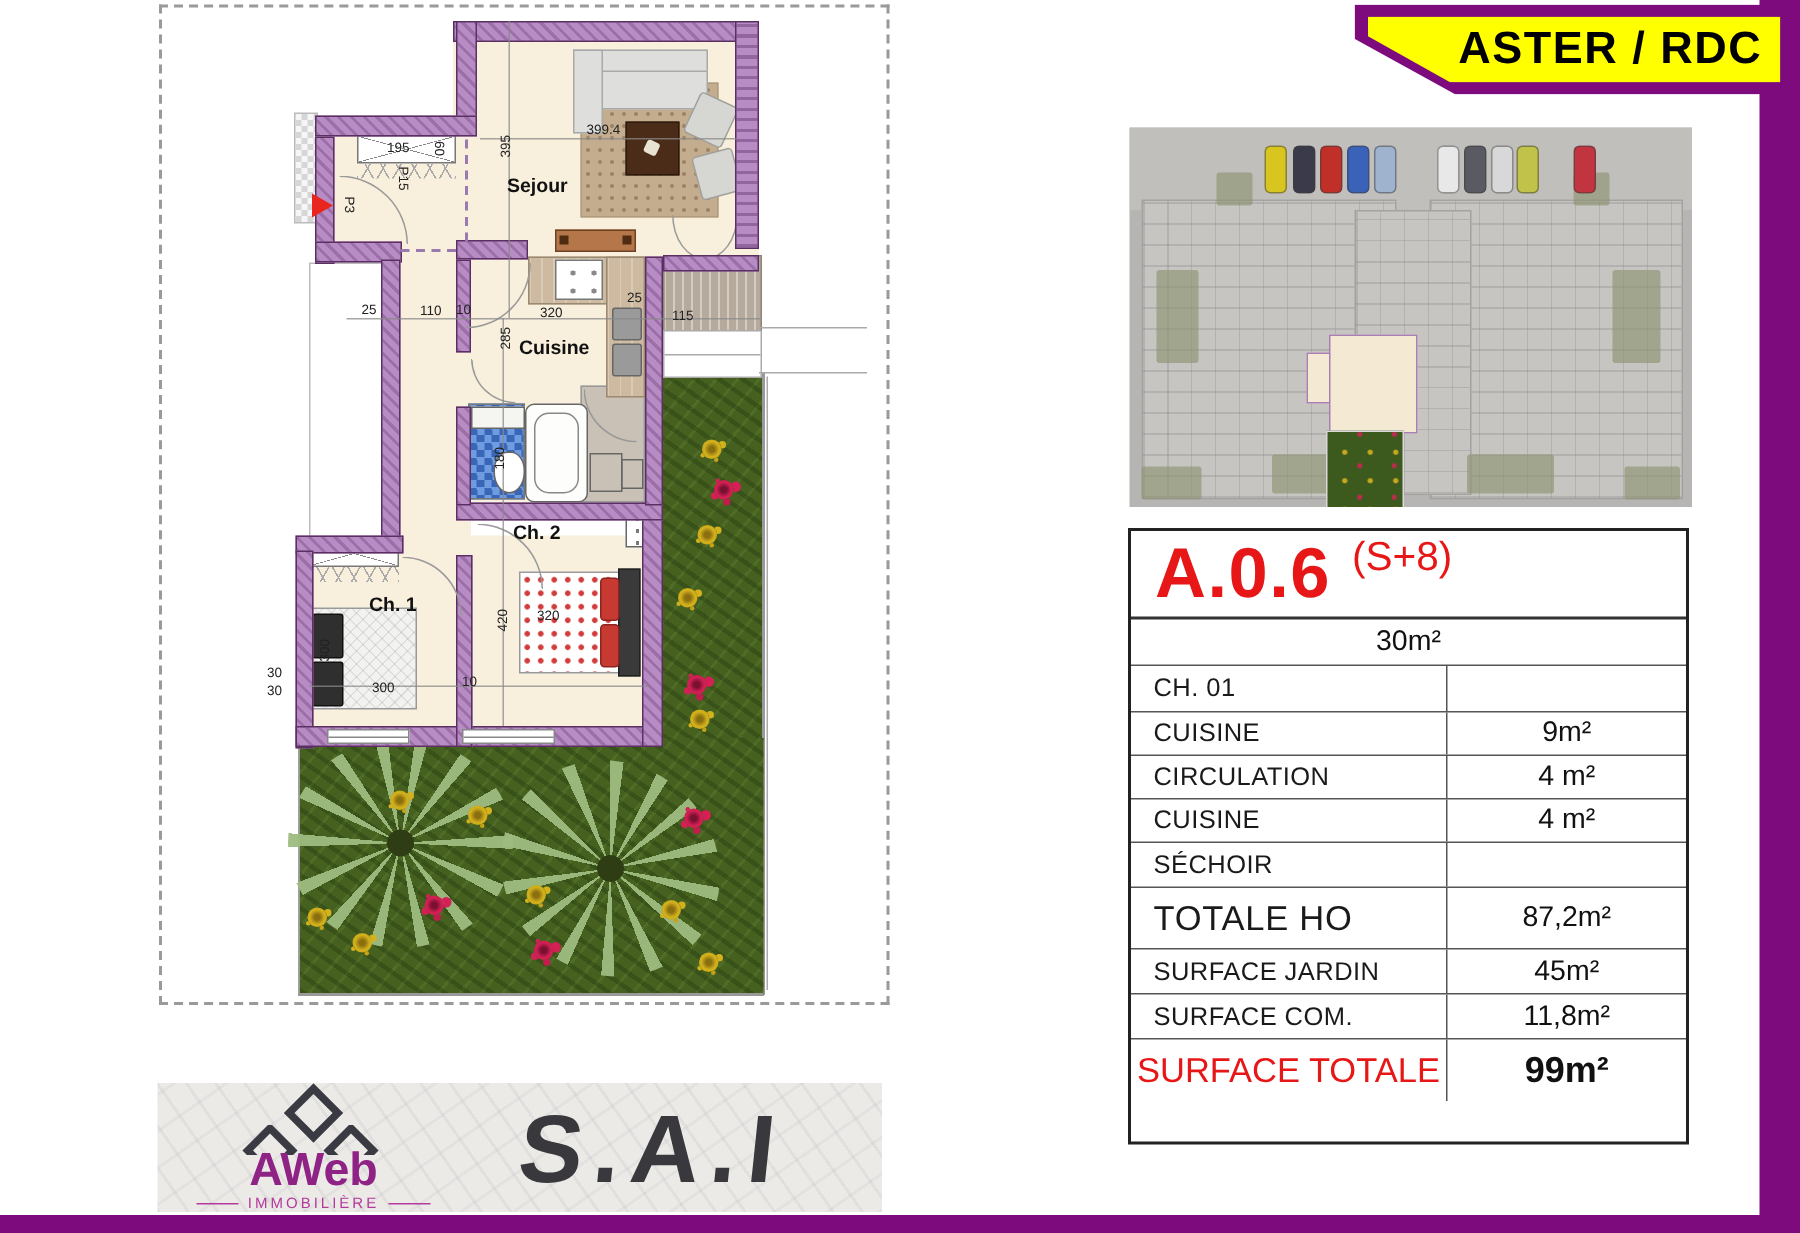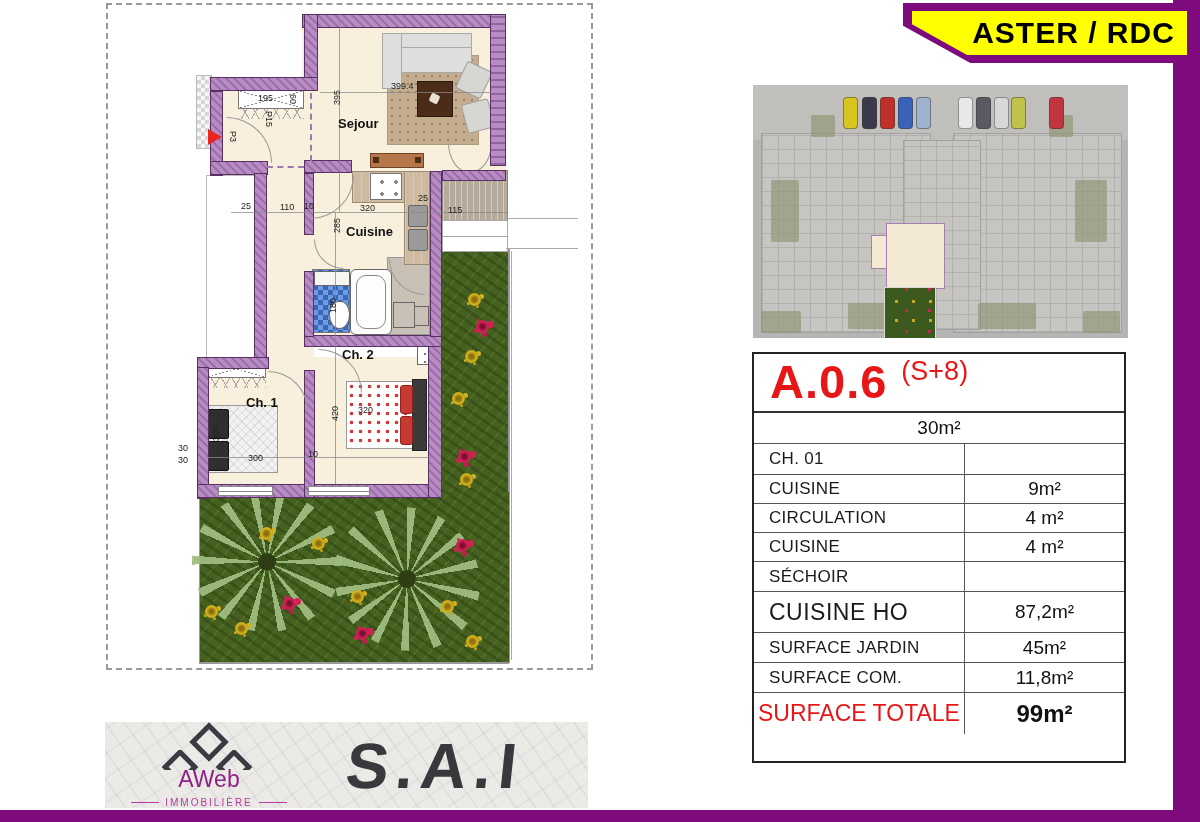--- a/index.html
+++ b/index.html
@@ -148,21 +148,21 @@
   .res-suf{font-size:18px;color:#111;}
 
   
   .footer{position:absolute;left:105px;top:722px;width:483px;height:86px;background:#eceae7;overflow:hidden;
      background-image:repeating-linear-gradient(55deg,rgba(120,120,135,.09) 0 2px,transparent 2px 16px),
                       repeating-linear-gradient(-35deg,rgba(120,120,135,.07) 0 2px,transparent 2px 20px);}
   .aweb{position:absolute;left:14px;top:2px;width:180px;height:84px;}
   .dia{position:absolute;border:5px solid #3a3a42;transform:rotate(45deg);box-sizing:border-box;}
   .dia-clip{position:absolute;overflow:hidden;}
   .aweb-txt{position:absolute;left:0px;top:40px;width:180px;text-align:center;
-     font-size:23px;font-weight:normal;color:#8e2285;letter-spacing:0px;line-height:31px;}
+     font-size:31px;font-weight:bold;color:#8e2285;letter-spacing:0px;line-height:31px;}
   .immo{position:absolute;left:0;top:73px;width:180px;display:flex;align-items:center;justify-content:center;gap:6px;
      color:#b43a9e;font-size:10px;letter-spacing:2px;}
   .immo:before,.immo:after{content:"";height:1px;width:28px;background:#b43a9e;}
   .sai{position:absolute;left:185px;top:2px;width:290px;height:84px;display:flex;align-items:center;justify-content:center;
      font-size:64px;font-weight:bold;color:#38383d;letter-spacing:7px;transform:skewX(-6deg);}
 </style>
 </head>
 <body>
 
 <div class="page">
@@ -228,21 +228,21 @@
           <div class="tvalue">4 m²</div>
         </div>
         <div class="trow h29">
           <div class="tlabel">CUISINE</div>
           <div class="tvalue">4 m²</div>
         </div>
         <div class="trow">
           <div class="tlabel">SÉCHOIR</div>
         </div>
         <div class="trow lg">
-          <div class="tlabel big">CUISINE HO</div>
+          <div class="tlabel big">TOTALE HO</div>
           <div class="tvalue">87,2m²</div>
         </div>
         <div class="trow">
           <div class="tlabel">SURFACE JARDIN</div>
           <div class="tvalue">45m²</div>
         </div>
         <div class="trow">
           <div class="tlabel">SURFACE COM.</div>
           <div class="tvalue vbold">11,8m²</div>
         </div>

